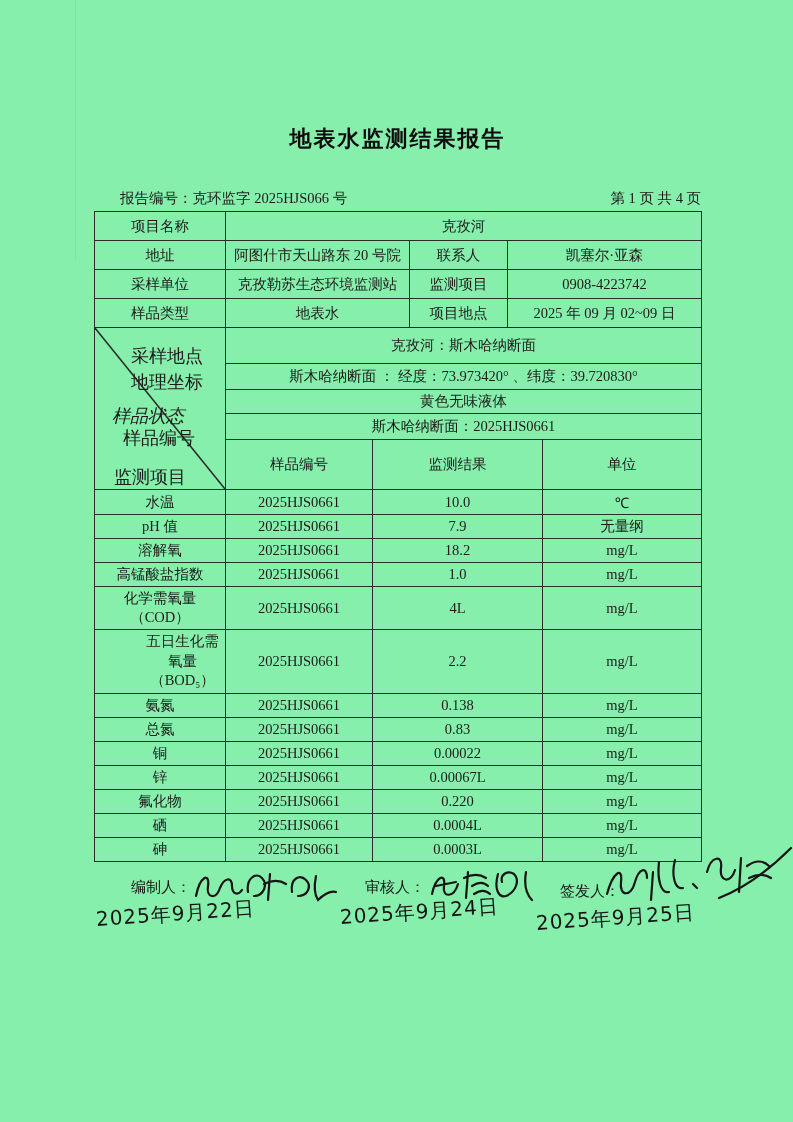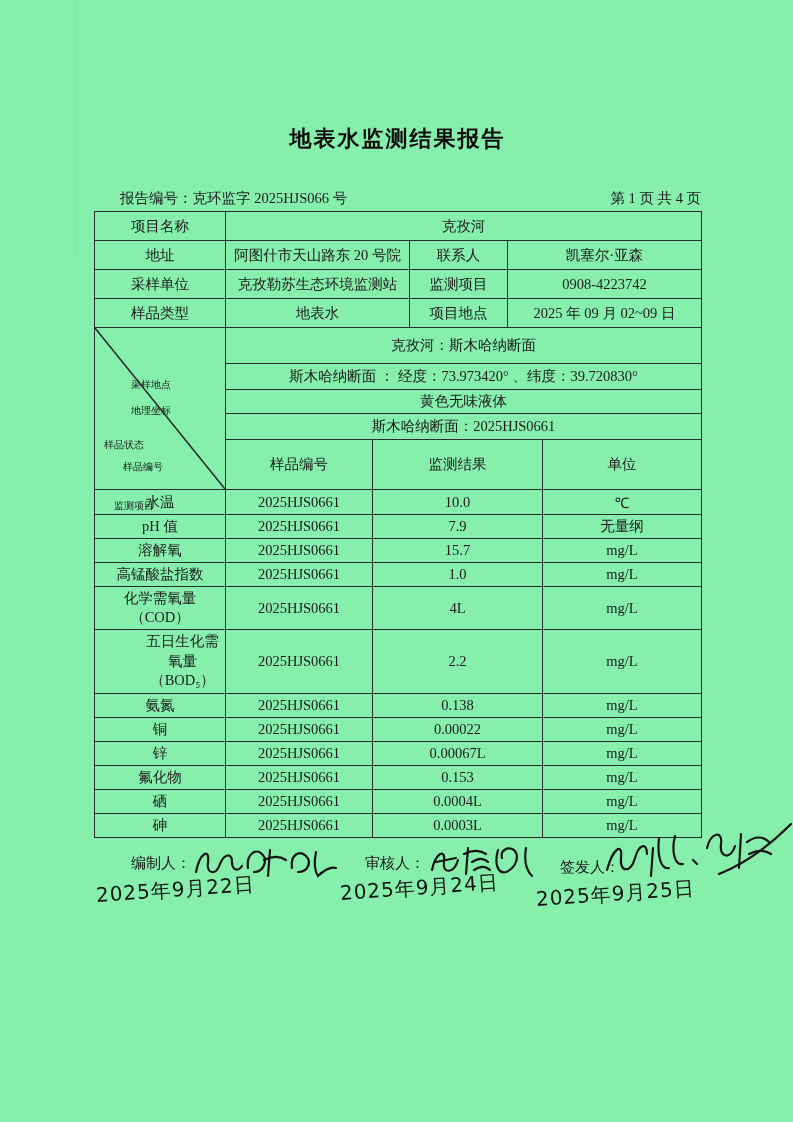--- a/index.html
+++ b/index.html
@@ -25,24 +25,24 @@
   .meta-line .left { padding-left:26px;margin-top:28px; }
   table { border-collapse:collapse; table-layout:fixed; width:607px; }
   table + table { margin-top:-1px; }
   td {
     border:1.5px solid #2c2c2c; text-align:center; vertical-align:middle;
     font-size:14.5px; padding:2px 3px; color:#1b1b1b;
   }
   .t-info td { height:29px; }
   .corner-cell { position:relative; padding:0; }
   .corner-cell svg.diag { position:absolute; inset:0; width:100%; height:100%; }
-  .corner-cell .lbl { position:absolute; font-size:10px; white-space:nowrap;margin-top:34px; }
+  .corner-cell .lbl { position:absolute; font-size:18px; white-space:nowrap; }
   .lbl-point  { left:36px; top:16px; }
   .lbl-geo    { left:36px; top:42px; }
-  .lbl-state  { left:9px; top:76px; }
+  .lbl-state  { left:17px; top:76px;font-style:italic; }
   .lbl-sampno { left:28px; top:98px; }
   .lbl-item   { left:19px;  top:137px; }
   .sub-r1 td { height:36px; }
   .sub-r2 td { height:26px; }
   .sub-r3 td { height:24px; }
   .sub-r4 td { height:26px; }
   .hdr-row td { height:50px; }
   .t-results td { height:21px; }
   .t-results tr.tall td { height:42px; }
   .pre { white-space:pre-line; line-height:1.35;padding-left:48px; }
@@ -158,21 +158,21 @@
       </tr>
       <tr>
         <td>pH 值</td>
         <td>2025HJS0661</td>
         <td>7.9</td>
         <td>无量纲</td>
       </tr>
       <tr>
         <td>溶解氧</td>
         <td>2025HJS0661</td>
-        <td>15.7</td>
+        <td>18.2</td>
         <td>mg/L</td>
       </tr>
       <tr>
         <td>高锰酸盐指数</td>
         <td>2025HJS0661</td>
         <td>1.0</td>
         <td>mg/L</td>
       </tr>
       <tr>
         <td>化学需氧量（COD）</td>
@@ -187,35 +187,41 @@
         <td>2.2</td>
         <td>mg/L</td>
       </tr>
       <tr>
         <td>氨氮</td>
         <td>2025HJS0661</td>
         <td>0.138</td>
         <td>mg/L</td>
       </tr>
       <tr>
+        <td>总氮</td>
+        <td>2025HJS0661</td>
+        <td>0.83</td>
+        <td>mg/L</td>
+      </tr>
+      <tr>
         <td>铜</td>
         <td>2025HJS0661</td>
         <td>0.00022</td>
         <td>mg/L</td>
       </tr>
       <tr>
         <td>锌</td>
         <td>2025HJS0661</td>
         <td>0.00067L</td>
         <td>mg/L</td>
       </tr>
       <tr>
         <td>氟化物</td>
         <td>2025HJS0661</td>
-        <td>0.153</td>
+        <td>0.220</td>
         <td>mg/L</td>
       </tr>
       <tr>
         <td>硒</td>
         <td>2025HJS0661</td>
         <td>0.0004L</td>
         <td>mg/L</td>
       </tr>
       <tr>
         <td>砷</td>

